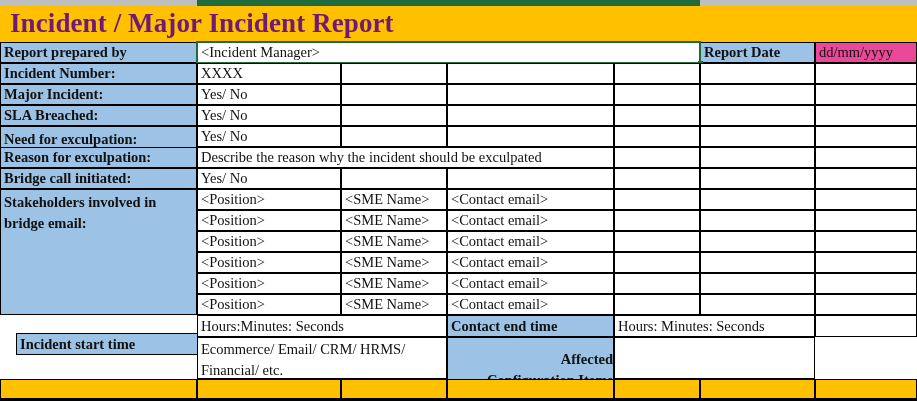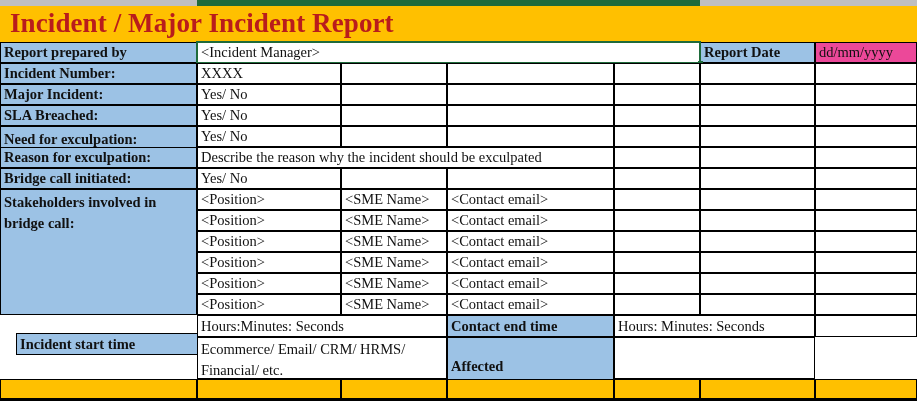--- a/index.html
+++ b/index.html
@@ -36,21 +36,21 @@
     background: #FFC000;
     box-sizing: border-box;
   }
   .title-band .title-text {
     position: absolute;
     left: 10px;
     top: 50%;
     transform: translateY(-52%);
     font-size: 27px;
     font-weight: bold;
-    color: #b91c1c;
+    color: #701a75;
     letter-spacing: 0.1px;
     white-space: nowrap;
   }
 
   
   .cell {
     position: absolute;
     box-sizing: border-box;
     border: 1px solid #000000;
     background: #ffffff;
@@ -169,21 +169,21 @@
   <div class="cell hdr" style="left:0;top:168px;width:197px;height:21px;">Bridge call initiated:</div>
   <div class="cell" style="left:197px;top:168px;width:144px;height:21px;">Yes/ No</div>
   <div class="cell" style="left:341px;top:168px;width:106px;height:21px;"></div>
   <div class="cell" style="left:447px;top:168px;width:167px;height:21px;"></div>
   <div class="cell" style="left:614px;top:168px;width:86px;height:21px;"></div>
   <div class="cell" style="left:700px;top:168px;width:115px;height:21px;"></div>
   <div class="cell" style="left:815px;top:168px;width:102px;height:21px;"></div>
 
   <div class="cell hdr wrap" style="left:0;top:189px;width:197px;height:126px;line-height:21px;padding-top:2px;">
     <div>Stakeholders involved in</div>
-    <div>bridge call:</div>
+    <div>bridge email:</div>
   </div>
 
   <div class="cell" style="left:197px;top:189px;width:144px;height:21px;">&lt;Position&gt;</div>
   <div class="cell" style="left:341px;top:189px;width:106px;height:21px;">&lt;SME Name&gt;</div>
   <div class="cell" style="left:447px;top:189px;width:167px;height:21px;">&lt;Contact email&gt;</div>
   <div class="cell" style="left:614px;top:189px;width:86px;height:21px;"></div>
   <div class="cell" style="left:700px;top:189px;width:115px;height:21px;"></div>
   <div class="cell" style="left:815px;top:189px;width:102px;height:21px;"></div>
 
   <div class="cell" style="left:197px;top:210px;width:144px;height:21px;">&lt;Position&gt;</div>
@@ -224,21 +224,21 @@
   <div class="cell hdr" style="left:16px;top:315px;width:228px;height:22px;margin-top:18px;">Incident start time</div>
   <div class="cell" style="left:197px;top:315px;width:250px;height:22px;">Hours:Minutes: Seconds</div>
   <div class="cell hdr" style="left:447px;top:315px;width:167px;height:22px;">Contact end time</div>
   <div class="cell" style="left:614px;top:315px;width:201px;height:22px;">Hours: Minutes: Seconds</div>
   <div class="cell" style="left:815px;top:315px;width:102px;height:22px;"></div>
 
   <div class="cell wrap" style="left:197px;top:337px;width:250px;height:42px;line-height:21px;padding-top:1px;">
     <div>Ecommerce/ Email/ CRM/ HRMS/</div>
     <div>Financial/ etc.</div>
   </div>
-  <div class="cell hdr wrap" style="left:447px;top:337px;width:167px;height:52px;line-height:21px;padding-top:18px;">
+  <div class="cell hdr wrap" style="left:447px;top:337px;width:167px;height:52px;line-height:21px;padding-top:11px;text-align:right;">
     <div>Affected</div>
     <div>Configuration Items</div>
   </div>
   <div class="cell" style="left:614px;top:337px;width:201px;height:42px;"></div>
   <div class="cell noborder" style="left:815px;top:337px;width:102px;height:42px;"></div>
 
   <div class="cell orange" style="left:0;top:379px;width:197px;height:20px;"></div>
   <div class="cell orange" style="left:197px;top:379px;width:144px;height:20px;"></div>
   <div class="cell orange" style="left:341px;top:379px;width:106px;height:20px;"></div>
   <div class="cell orange" style="left:447px;top:379px;width:167px;height:20px;"></div>

